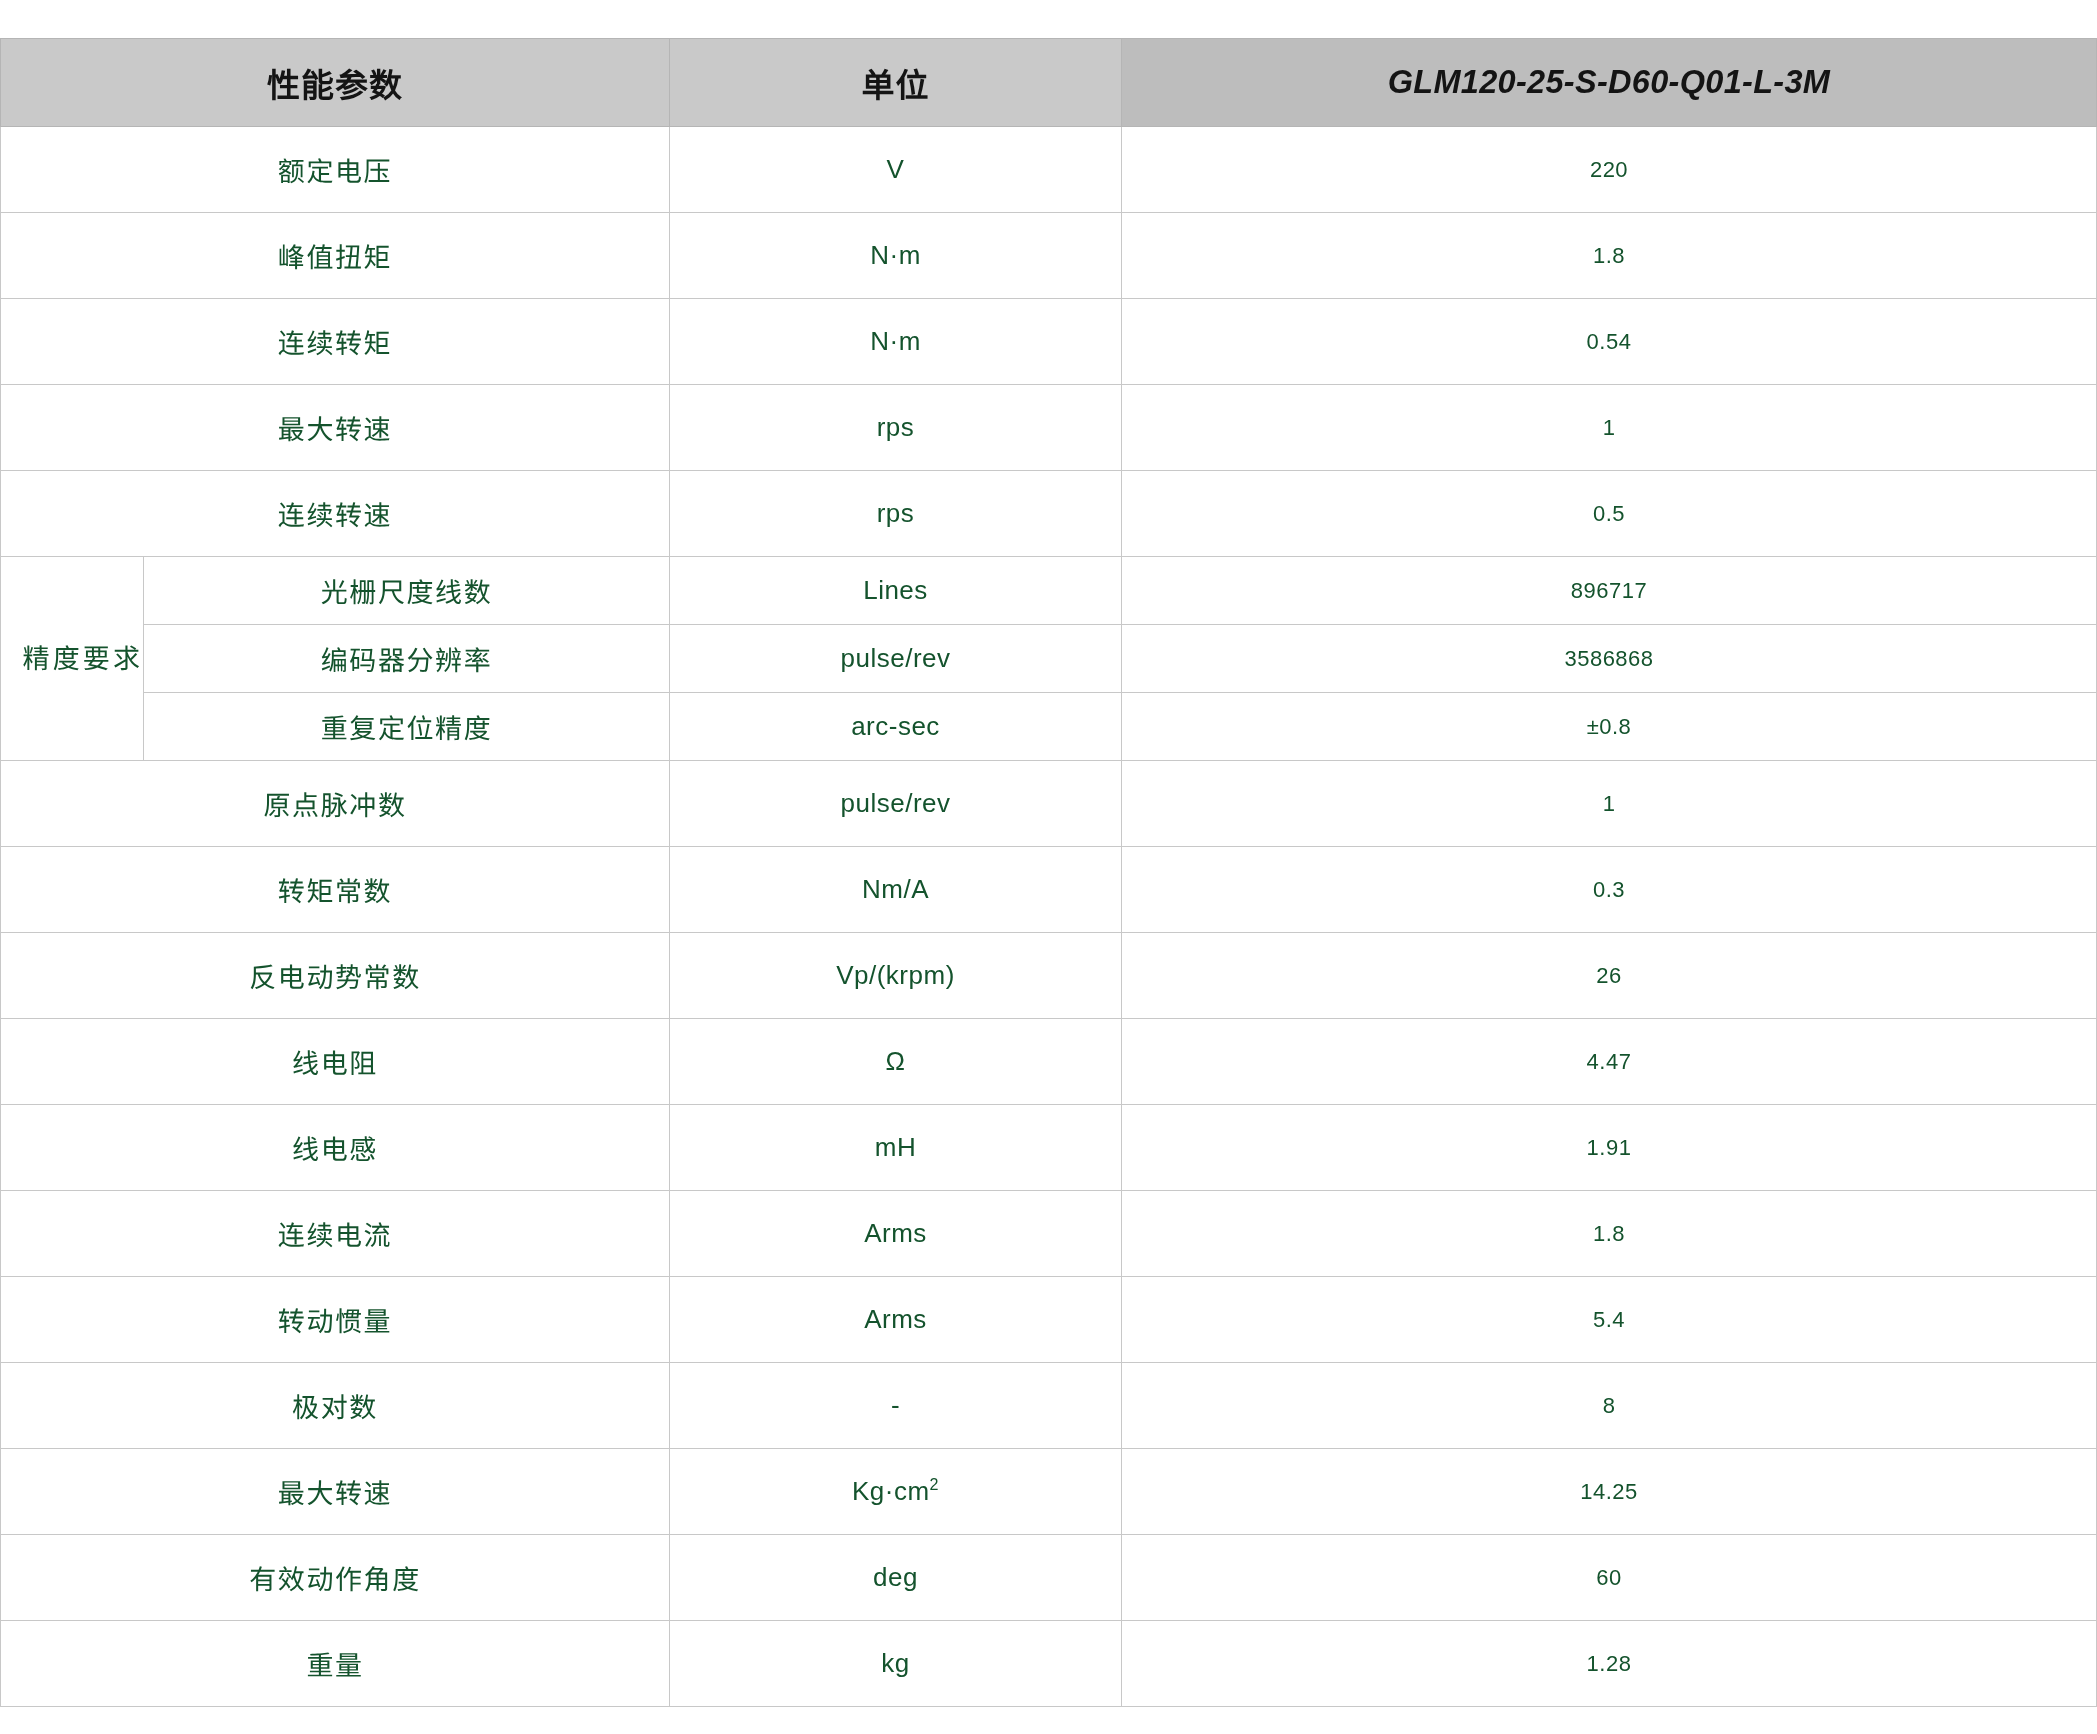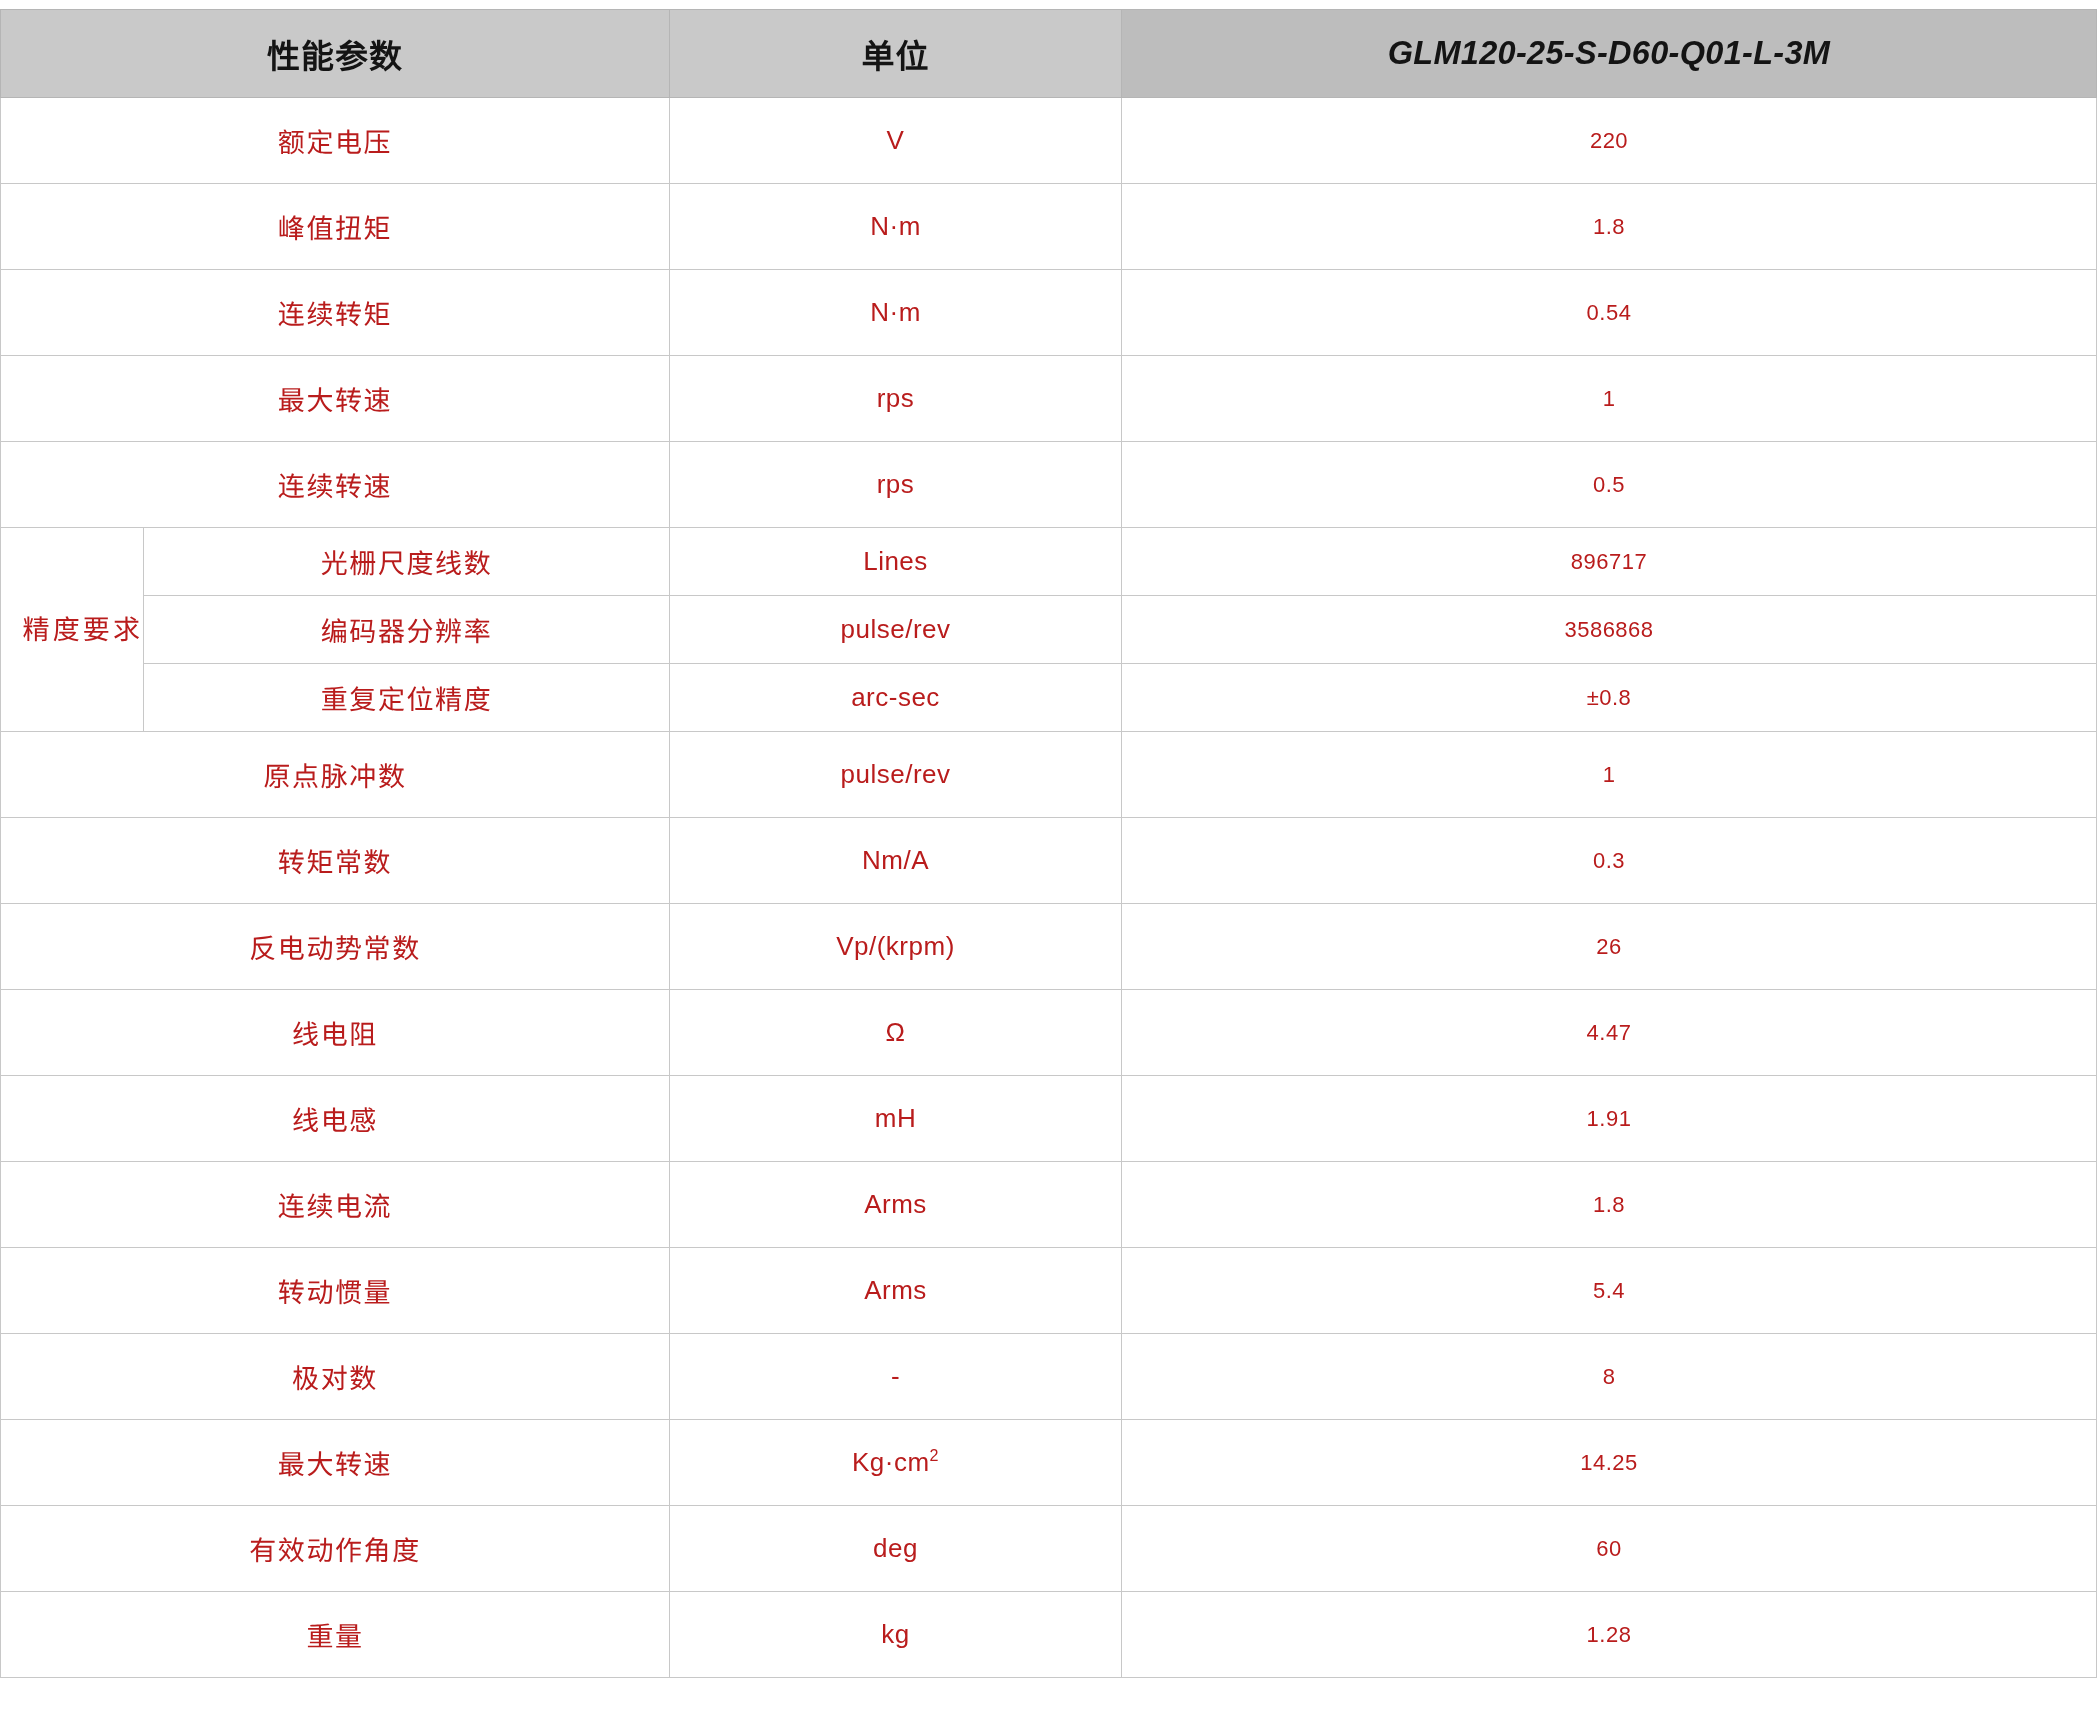--- a/index.html
+++ b/index.html
@@ -11,20 +11,21 @@
     width: 2097px;
     font-family: "Liberation Sans", "DejaVu Sans", sans-serif;
     color: #1a1a1a;
     -webkit-font-smoothing: antialiased;
   }
 
   .sheet {
     width: 1768px;
     box-sizing: border-box;
     padding: 9.4px 0 0 0;
+    margin-top: 29px;
   }
 
   table.spec {
     border-collapse: collapse;
     table-layout: fixed;
     width: 2096px;
     margin: 0 auto;
   }
 
   table.spec col.c-group { width: 143px; }
@@ -55,21 +56,21 @@
     background: #bdbdbd;
     font-size: 32.5px;
     letter-spacing: 0.3px;
     font-style: italic;
   }
 
   
   tr.data-row td {
     height: 85px;
     font-size: 27px;
-    color: #b91c1c;
+    color: #14532d;
     background: #ffffff;
   }
   tr.data-row td.param {
     letter-spacing: 1.6px;
   }
   tr.data-row td.unit {
     font-size: 26px;
     letter-spacing: 0.5px;
   }
   tr.data-row td.value {

